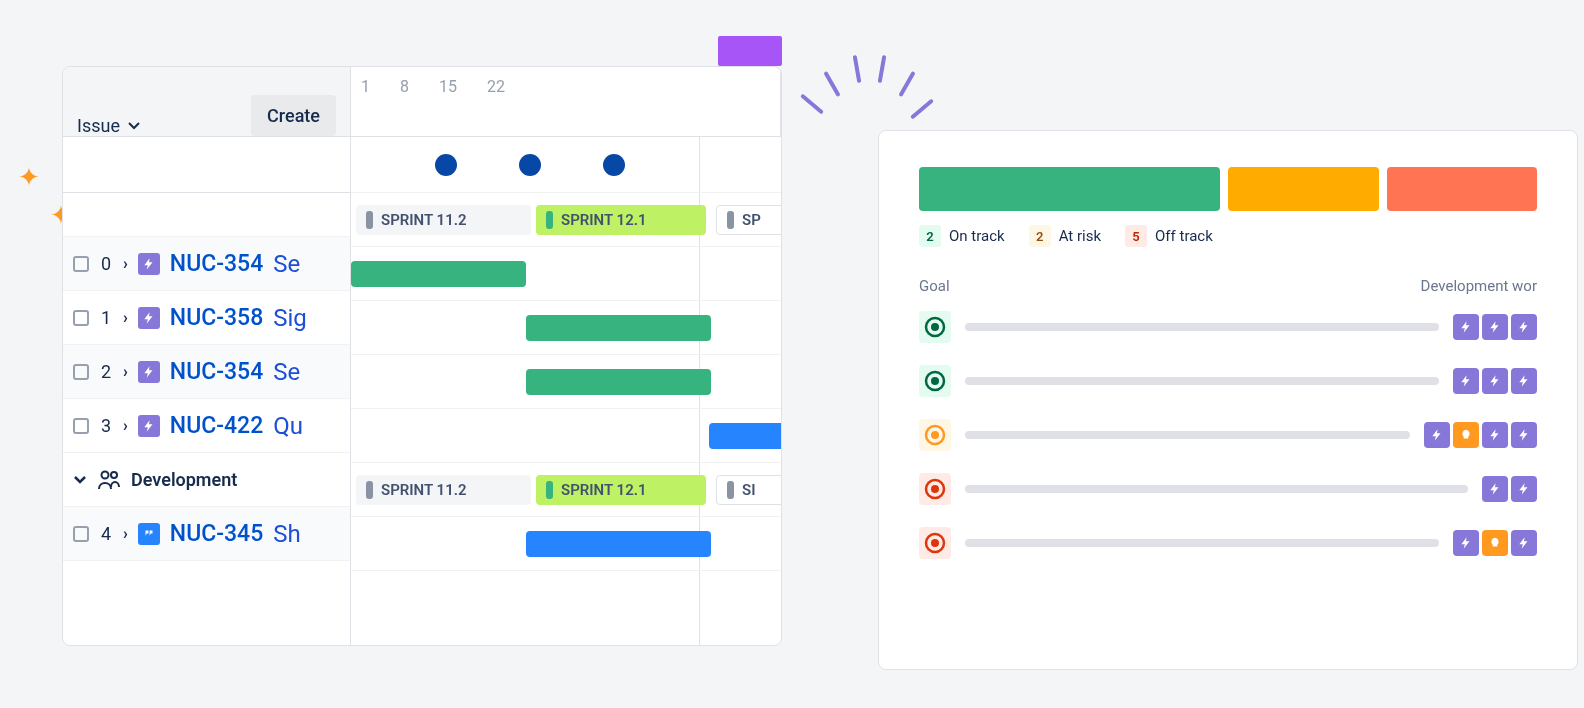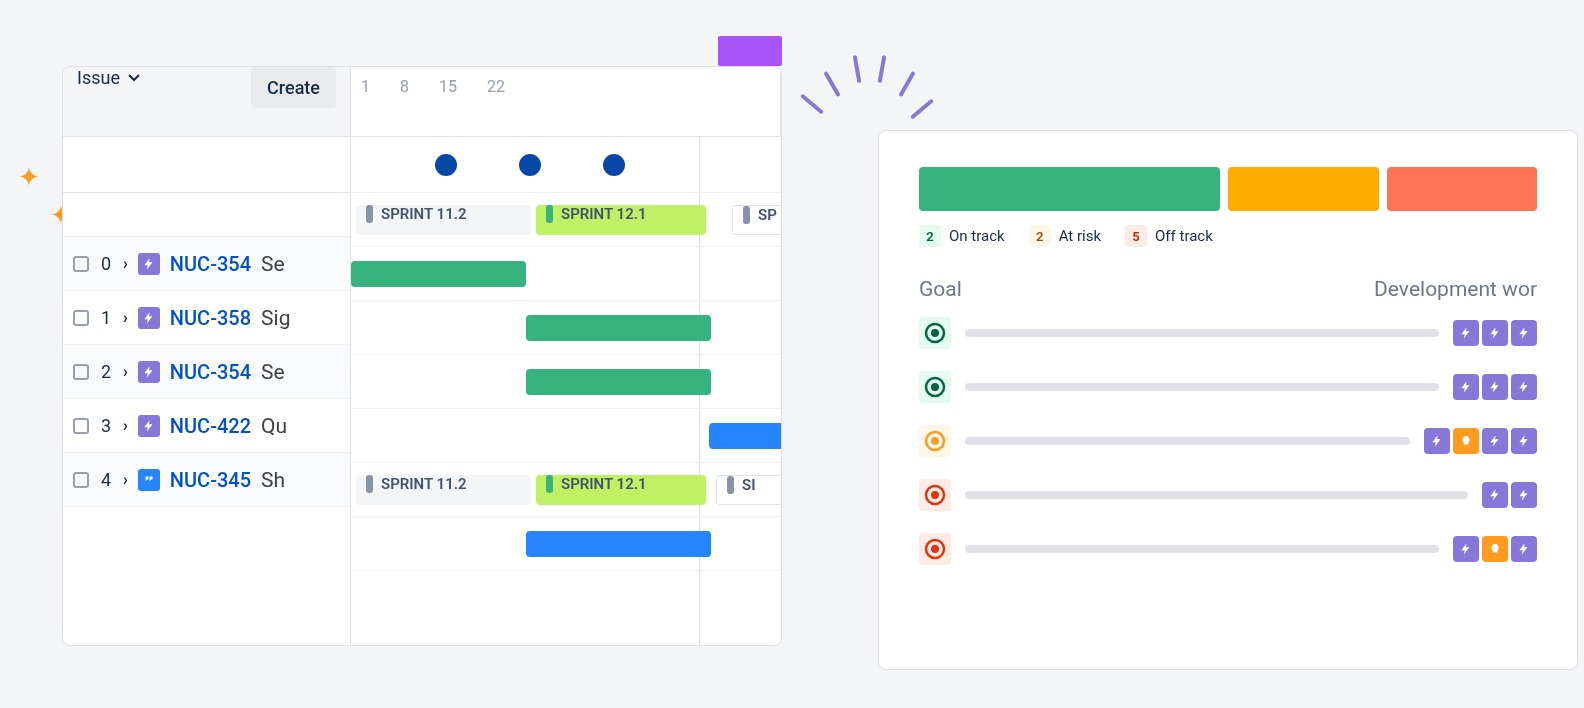--- a/index.html
+++ b/index.html
@@ -1,20 +1,20 @@
 <!DOCTYPE html>
 <html><head>
 <meta charset="utf-8">
 <style>
 *{box-sizing:border-box;margin:0;padding:0;font-family:-apple-system,BlinkMacSystemFont,"Segoe UI",Roboto,sans-serif}
 body{width:1584px;height:708px;background:#f4f5f7;position:relative;overflow:hidden}
 .frame{position:absolute;background:#fff;border-radius:8px;border:1px solid #dfe1e6}
 .timeline{left:62px;top:66px;width:720px;height:580px;overflow:hidden}
 .tl-head{display:flex;height:70px;border-bottom:1px solid #dfe1e6}
-.tl-head-left{width:288px;background:#f4f5f7;border-right:1px solid #dfe1e6;display:flex;align-items:flex-start;padding:0 14px;gap:16px}
+.tl-head-left{width:288px;background:#f4f5f7;border-right:1px solid #dfe1e6;display:flex;align-items:flex-end;padding:0 14px;gap:16px}
 .issue-dd{font-size:18px;color:#172b4d;display:flex;align-items:center;gap:8px;cursor:pointer}
 .btn-create{margin-left:auto;background:#e8eaec;border:none;border-radius:4px;padding:10px 16px;font-size:18px;color:#172b4d;font-weight:500;cursor:pointer}
 .tl-head-right{flex:1;display:flex}
 .month-col{flex:1;border-right:1px solid #dfe1e6;padding:6px 10px}
 .month-lbl{font-size:16px;color:#6b778c}
 .days{font-size:16px;color:#97a0af;padding:4px 0;display:flex;gap:30px}
 .tl-body{display:flex;height:510px}
 .tl-left{width:288px;border-right:1px solid #dfe1e6}
 .dot-row{height:56px;border-bottom:1px solid #dfe1e6;position:relative;background:#fff}
 .dot-row.lane{height:44px}
@@ -28,27 +28,27 @@
 .grp .ppl{color:#172b4d}
 .grp .name{font-size:18px;font-weight:600;color:#172b4d}
 .row{display:flex;align-items:center;height:54px;padding:0 10px;gap:10px;border-bottom:1px solid #f0f1f3}
 .row.striped{background:#f9fafb}
 .cb{width:16px;height:16px;border:2px solid #97a0af;border-radius:3px}
 .idx{width:14px;font-size:18px;color:#172b4d;text-align:center}
 .exp{color:#172b4d;font-weight:700}
 .type-ic{width:22px;height:22px;border-radius:3px;display:flex;align-items:center;justify-content:center;color:#fff}
 .type-ic.epic{background:#8777d9}
 .type-ic.story{background:#2684ff}
-.key{font-size:20px;color:#0052cc;font-weight:500}
-.sum{font-size:21px;color:#404040}
+.key{font-size:23px;color:#0052cc;font-weight:500}
+.sum{font-size:24px;color:#1d4ed8}
 .tl-right{flex:1;position:relative}
 .lane{height:54px;border-bottom:1px solid #f0f1f3;position:relative}
 .lane.h56{height:56px}
 .lane.h44{height:44px}
-.sprint-chip{position:absolute;top:12px;height:30px;border-radius:4px;display:flex;align-items:flex-start;padding:0 10px;font-size:15px;font-weight:600;color:#42526e}
+.sprint-chip{position:absolute;top:12px;height:30px;border-radius:4px;display:flex;align-items:center;padding:0 10px;font-size:15px;font-weight:600;color:#42526e}
 .sprint-chip .bar{width:7px;height:18px;border-radius:3px;margin-right:8px}
 .sp-gray{background:#f4f5f7}
 .sp-gray .bar{background:#8993a4}
 .sp-blue{background:#bef264}
 .sp-blue .bar{background:#36b37e}
 .sp-white{background:#fff;border:1px solid #dfe1e6}
 .sp-white .bar{background:#8993a4}
 .task-bar{position:absolute;top:14px;height:26px;border-radius:4px}
 .tb-green{background:#36b37e}
 .tb-blue{background:#2684ff}
@@ -59,21 +59,21 @@
 .gp-bar{height:44px;border-radius:4px}
 .gp-bar.g{background:#36b37e;flex:2}
 .gp-bar.y{background:#ffab00;flex:1}
 .gp-bar.r{background:#ff7452;flex:1}
 .gp-legend{display:flex;gap:24px;margin-bottom:30px;font-size:15px;color:#172b4d}
 .gp-leg{display:flex;align-items:center;gap:8px}
 .gp-badge{width:22px;height:22px;display:flex;align-items:center;justify-content:center;border-radius:3px;font-size:13px;font-weight:600}
 .gp-badge.g{background:#e3fcef;color:#006644}
 .gp-badge.y{background:#fff7e6;color:#974f0c}
 .gp-badge.r{background:#ffebe6;color:#bf2600}
-.gp-head{display:flex;justify-content:space-between;font-size:21px;color:#6b778c;margin-bottom:16px}
+.gp-head{display:flex;justify-content:space-between;font-size:15px;color:#6b778c;margin-bottom:16px}
 .gp-row{display:flex;align-items:center;gap:14px;margin-bottom:22px}
 .gp-tgt{width:32px;height:32px;border-radius:4px;display:flex;align-items:center;justify-content:center}
 .gp-tgt.g{background:#e3fcef}
 .gp-tgt.y{background:#fff7e6}
 .gp-tgt.r{background:#ffebe6}
 .gp-line{flex:1;height:8px;border-radius:4px;background:#dfe1e6}
 .gp-chips{display:flex;gap:3px}
 .gp-chip{width:26px;height:26px;border-radius:4px;display:flex;align-items:center;justify-content:center;color:#fff}
 .gp-chip.p{background:#8777d9}
 .gp-chip.o{background:#ff991f}
@@ -173,20 +173,33 @@
          <span class="idx">3</span>
          <span class="exp">›</span>
          <span class="type-ic epic">
               <svg width="14" height="14" viewBox="0 0 24 24">
                 <path d="M13 2L4 14h6l-2 8 10-13h-6z" fill="#fff"></path>
               </svg>
             </span>
          <span class="key">NUC-422</span>
          <span class="sum">Qu</span>
        </div>
+          <div class="grp">
+       <svg class="chev" width="12" height="8" viewBox="0 0 12 8">
+              <path d="M1 1l5 5 5-5" stroke="#172b4d" stroke-width="2.5" fill="none"></path>
+            </svg>
+       <span class="ppl">
+              <svg width="24" height="20" viewBox="0 0 24 20">
+                <circle cx="8" cy="5" r="3.5" fill="none" stroke="#172b4d" stroke-width="2"></circle>
+                <circle cx="17" cy="5" r="3" fill="none" stroke="#172b4d" stroke-width="2"></circle>
+                <path d="M2 19c0-4 3-6 6-6s6 2 6 6M14 17c0-3 2-5 4-5s4 2 4 5" fill="none" stroke="#172b4d" stroke-width="2"></path>
+              </svg>
+            </span>
+       <span class="name">Development</span>
+     </div>
           <div class="row striped">
          <span class="cb"></span>
          <span class="idx">4</span>
          <span class="exp">›</span>
          <span class="type-ic story">
               <svg width="14" height="14" viewBox="0 0 24 24">
                 <path d="M6 6h5v5H8l-2 4V6zm7 0h5v5h-3l-2 4V6z" fill="#fff"></path>
               </svg>
             </span>
          <span class="key">NUC-345</span>
@@ -198,21 +211,21 @@
       <div class="vline" style="left:348px"></div>
       <div class="lane h56" style="display:flex;align-items:center;gap:62px;padding-left:84px">
         <div class="dot"></div>
         <div class="dot"></div>
         <div class="dot"></div>
       </div>
       <div id="lanes">
           <div class="lane">
             <div class="sprint-chip sp-gray" style="left:5px;width:175px"><span class="bar"></span>SPRINT 11.2</div>
             <div class="sprint-chip sp-blue" style="left:185px;width:170px"><span class="bar"></span>SPRINT 12.1</div>
-            <div class="sprint-chip sp-white" style="left:381px;width:70px"><span class="bar"></span>SP</div>
+            <div class="sprint-chip sp-white" style="left:365px;width:70px"><span class="bar"></span>SP</div>
           </div>
           <div class="lane striped">
          <div class="task-bar tb-green" style="left:0px;width:175px"></div>
        </div>
           <div class="lane ">
          <div class="task-bar tb-green" style="left:175px;width:185px"></div>
        </div>
           <div class="lane striped">
          <div class="task-bar tb-green" style="left:175px;width:185px"></div>
        </div>

